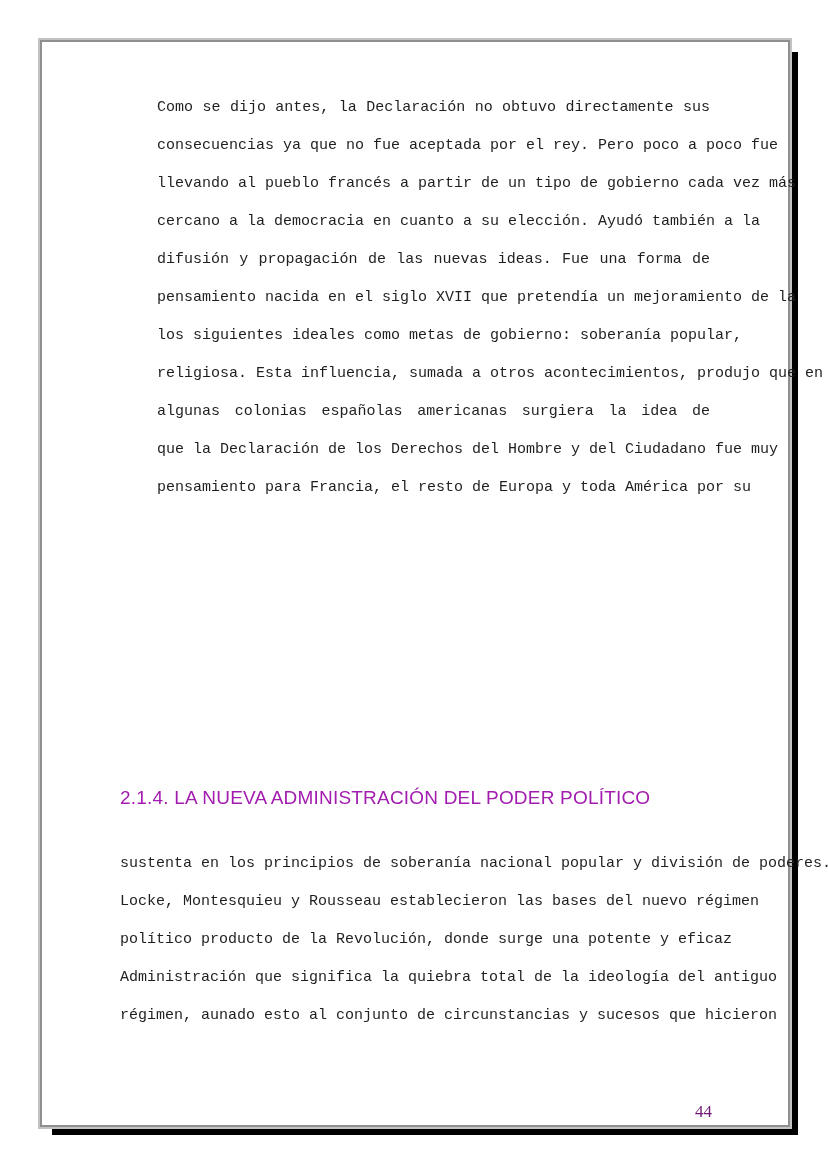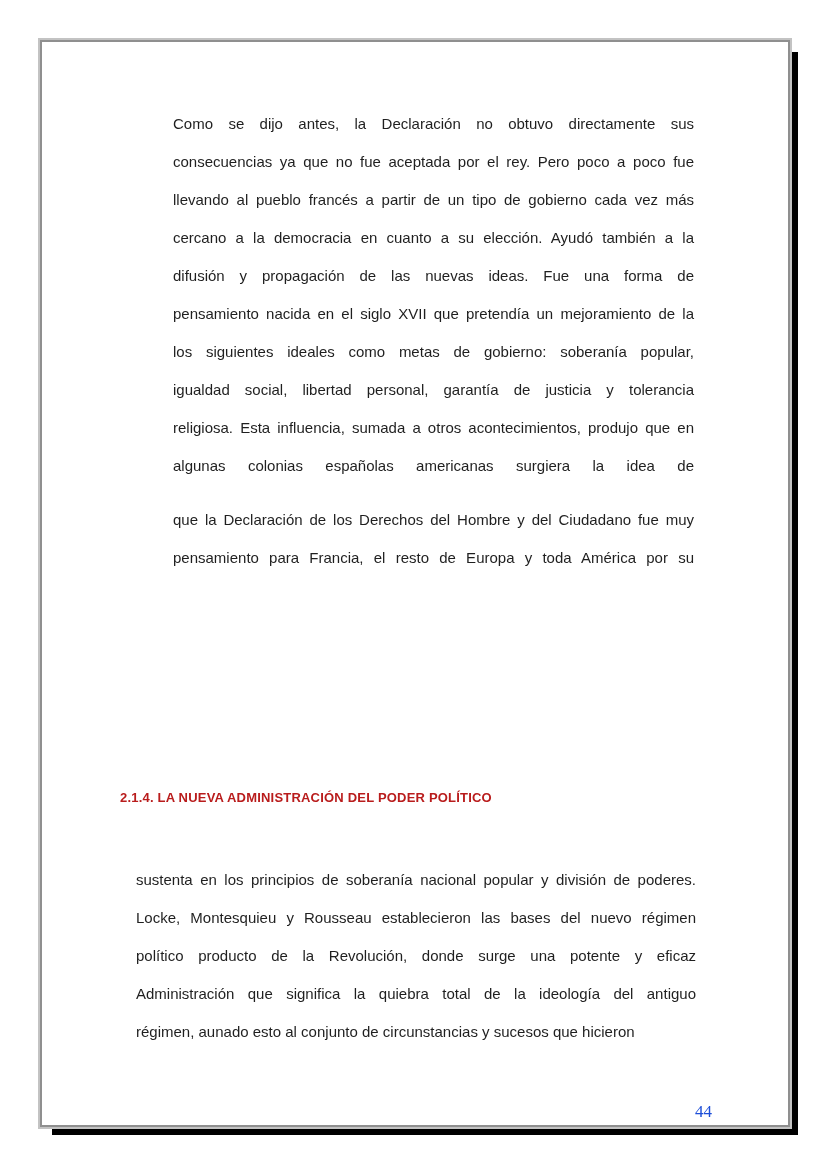--- a/index.html
+++ b/index.html
@@ -23,69 +23,68 @@
     outline: 2px solid #c3c3c3;
     box-shadow: 10px 10px 0 -2px #000000;
   }
   .text-block {
     position: absolute;
     color: #1f1f1f;
     font-size: 15px;
   }
   .indented-block { left: 115px; top: 47px; width: 553px; }
   .full-block     { left: 78px;  top: 803px; width: 592px; }
-  .paragraph { margin: 16px; }
+  .paragraph { margin: 0; font-family: Liberation Mono, monospace; }
   .line {
     height: 38px;
     line-height: 38px;
     text-align: justify;
     text-align-last: justify;
     white-space: nowrap;
   }
   .line.last {
     text-align-last: left;
   }
   .heading {
     position: absolute;
     left: 78px;
     top: 744px;
     width: 600px;
-    font-size: 13px;
-    font-weight: bold;
-    color: #b91c1c;
+    font-size: 19px;
+    font-weight: normal;
+    color: #a21caf;
     letter-spacing: 0.2px;
     line-height: 24px;
     white-space: nowrap;
   }
   .page-number {
     position: absolute;
     top: 1061px;
     right: 76px;
     font-family: "Liberation Serif", serif;
     font-size: 17px;
     line-height: 1;
-    color: #1d4ed8;
+    color: #701a75;
   }
 </style>
 </head>
 <body>
 
 <div class="canvas">
   <div class="page">
 
     <div class="text-block indented-block" id="indented-block">
         <div class="paragraph">
           <div class="line">Como se dijo antes, la Declaración no obtuvo directamente sus</div>
           <div class="line">consecuencias ya que no fue aceptada por el rey. Pero poco a poco fue</div>
           <div class="line">llevando al pueblo francés a partir de un tipo de gobierno cada vez más</div>
           <div class="line">cercano a la democracia en cuanto a su elección. Ayudó también a la</div>
           <div class="line">difusión y propagación de las nuevas ideas. Fue una forma de</div>
           <div class="line">pensamiento nacida en el siglo XVII que pretendía un mejoramiento de la</div>
           <div class="line">los siguientes ideales como metas de gobierno: soberanía popular,</div>
-          <div class="line">igualdad social, libertad personal, garantía de justicia y tolerancia</div>
           <div class="line">religiosa. Esta influencia, sumada a otros acontecimientos, produjo que en</div>
           <div class="line">algunas colonias españolas americanas surgiera la idea de</div>
         </div>
         <div class="paragraph">
           <div class="line">que la Declaración de los Derechos del Hombre y del Ciudadano fue muy</div>
           <div class="line">pensamiento para Francia, el resto de Europa y toda América por su</div>
         </div>
       </div>
 
     <h2 class="heading">2.1.4. LA NUEVA ADMINISTRACIÓN DEL PODER POLÍTICO</h2>

